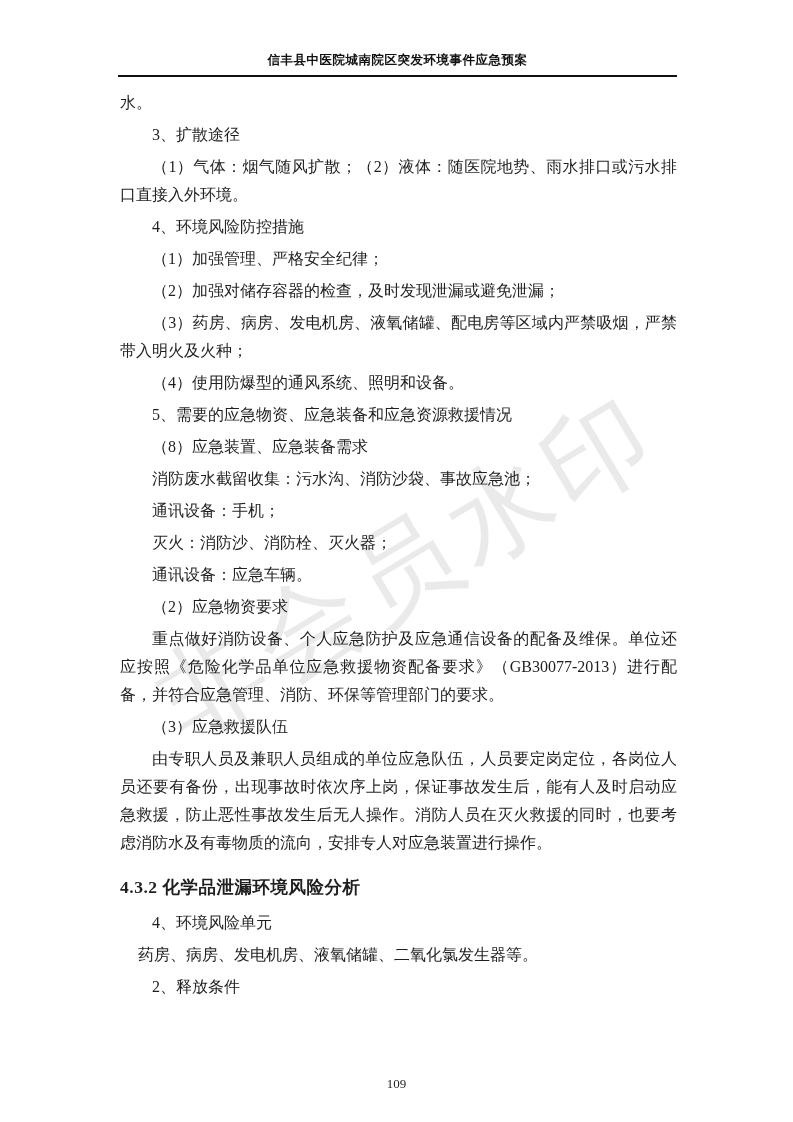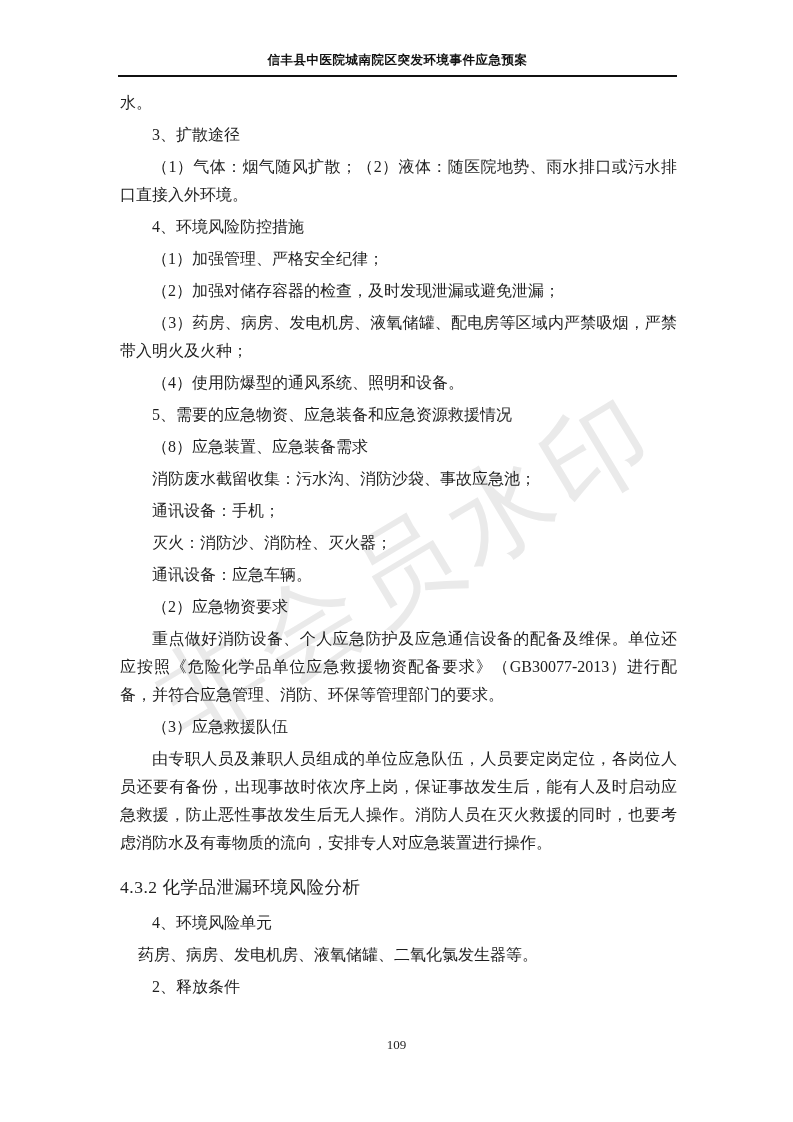--- a/index.html
+++ b/index.html
@@ -47,29 +47,29 @@
     font-size: 16px;
     line-height: 28px;
     text-align: justify;
     text-justify: inter-ideograph;
   }
   .para { margin: 0 0 4px 0; text-indent: 32px; }
   .para.flush { text-indent: 0; }
   .para.small-indent { text-indent: 18px; }
   .para.heading {
     font-size: 17.5px;
-    font-weight: normal;
+    font-weight: bold;
     text-indent: 0;
     margin: 16px 0 8px 0;
     text-align: left;
     letter-spacing: 0.5px;
   }
   .page-number {
     position: absolute;
-    top: 1037px;
+    top: 1076px;
     left: 0;
     width: 793px;
     text-align: center;
     font-size: 13px;
     color: #1f1f1f;
     z-index: 1;
   }
 </style>
 </head>
 <body>

